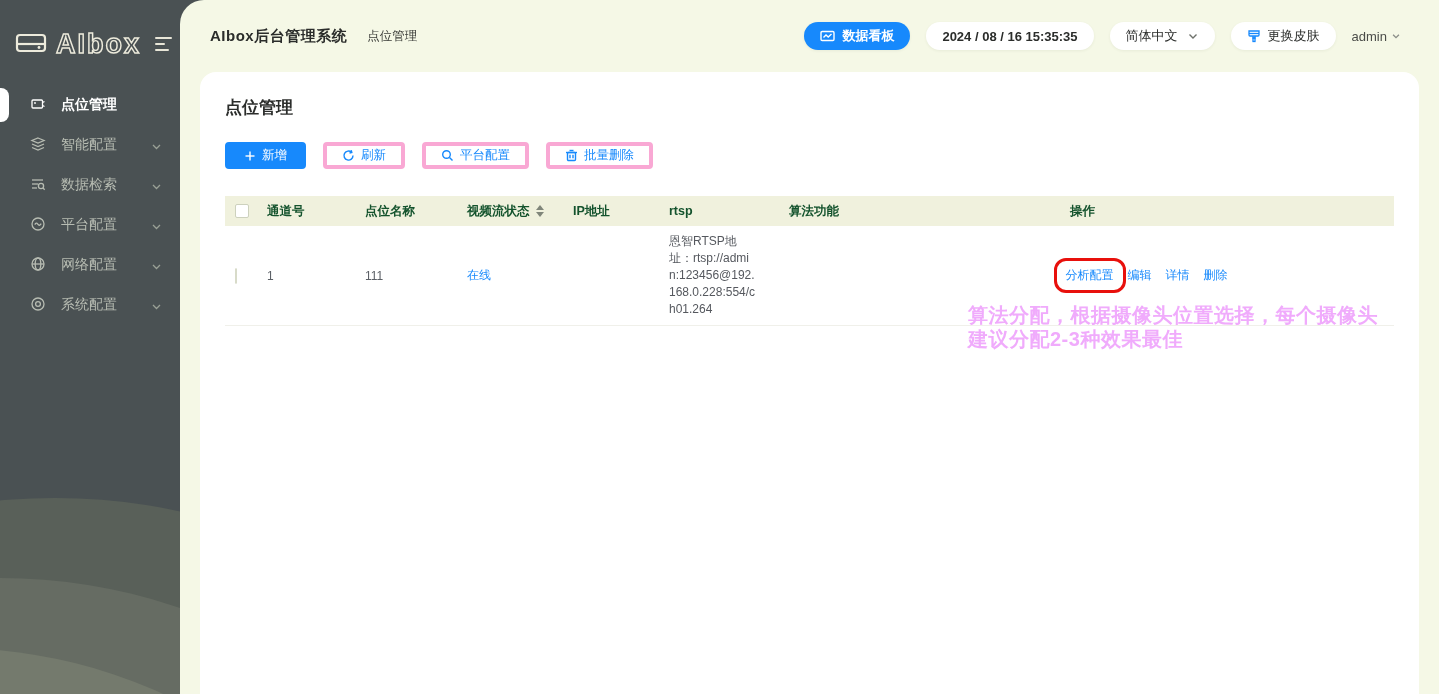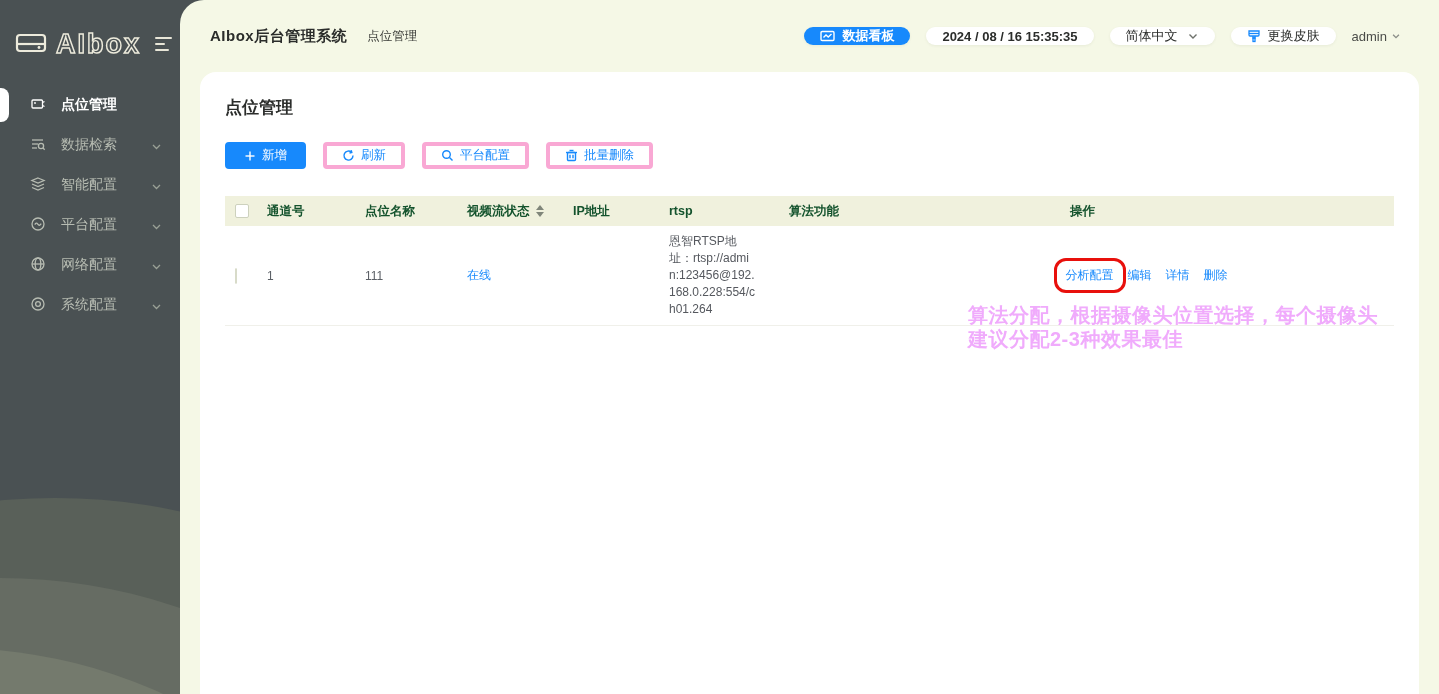--- a/index.html
+++ b/index.html
@@ -44,21 +44,21 @@
   
   .content {
     position:absolute; left:180px; top:0; width:1259px; height:694px;
     background:#f5f8e6; border-radius:24px 0 0 0; z-index:2;
   }
   .topbar { position:relative; height:72px; display:flex; align-items:center; }
   .app-title { margin-left:30px; font-size:15px; font-weight:bold; color:#2b2d2b; letter-spacing:0.5px; }
   .breadcrumb { margin-left:20px; font-size:12.5px; color:#3c3e3a; }
   .topbar-right { position:absolute; right:38px; top:0; height:72px; display:flex; align-items:center; gap:16px; }
   .pill {
-    height:18px; border-radius:14px; background:#ffffff; display:flex; align-items:center;
+    height:28px; border-radius:14px; background:#ffffff; display:flex; align-items:center;
     padding:8px 16px; font-size:13px; color:#2b2d2b; box-shadow:0 1px 3px rgba(60,70,40,0.07); cursor:pointer;
   }
   .pill.blue { background:#1789fc; color:#ffffff; font-weight:bold; }
   .pill .ic { margin-right:7px; display:flex; align-items:center; }
   .pill .chev { margin-left:9px; display:flex; align-items:center; }
   .datetime-pill { font-weight:600; cursor:default; }
   .user-chip { display:flex; align-items:center; font-size:13px; color:#4b4d49; cursor:pointer; }
   .user-chip .chev { margin-left:4px; display:flex; align-items:center; }
   
   .card {
@@ -138,42 +138,42 @@
             <line x1="12.5" y1="6.5" x2="14.5" y2="5.5"></line>
             <line x1="12.5" y1="9.5" x2="14.5" y2="10.5"></line>
           </svg>
       </span>
       <span class="nv-label">点位管理</span>
     </div>
 
     <div class="nav-item">
       <span>
         <svg width="16" height="16" viewBox="0 0 16 16">
+            <path d="M8 2 L14 4.5 8 7 2 4.5 Z"></path>
+            <path d="M2 8 L8 10.5 14 8"></path>
+            <path d="M2 11.5 L8 14 14 11.5"></path>
+          </svg>
+      </span>
+      <span class="nv-label">智能配置</span>
+      <span class="nv-chevron"><svg width="11" height="11" viewBox="0 0 11 11" fill="none" stroke-width="1.4">
+            <polyline points="2,4 5.5,7.5 9,4"></polyline>
+          </svg></span>
+    </div>
+
+    <div class="nav-item">
+      <span>
+        <svg width="16" height="16" viewBox="0 0 16 16">
             <line x1="2" y1="4" x2="13" y2="4"></line>
             <line x1="2" y1="8" x2="8" y2="8"></line>
             <line x1="2" y1="12" x2="7" y2="12"></line>
             <circle cx="11" cy="10" r="2.6"></circle>
             <line x1="13" y1="12" x2="14.7" y2="13.7"></line>
           </svg>
       </span>
       <span class="nv-label">数据检索</span>
-      <span class="nv-chevron"><svg width="11" height="11" viewBox="0 0 11 11" fill="none" stroke-width="1.4">
-            <polyline points="2,4 5.5,7.5 9,4"></polyline>
-          </svg></span>
-    </div>
-
-    <div class="nav-item">
-      <span>
-        <svg width="16" height="16" viewBox="0 0 16 16">
-            <path d="M8 2 L14 4.5 8 7 2 4.5 Z"></path>
-            <path d="M2 8 L8 10.5 14 8"></path>
-            <path d="M2 11.5 L8 14 14 11.5"></path>
-          </svg>
-      </span>
-      <span class="nv-label">智能配置</span>
       <span class="nv-chevron"><svg width="11" height="11" viewBox="0 0 11 11" fill="none" stroke-width="1.4">
             <polyline points="2,4 5.5,7.5 9,4"></polyline>
           </svg></span>
     </div>
 
     <div class="nav-item">
       <span>
         <svg width="16" height="16" viewBox="0 0 16 16">
             <circle cx="8" cy="8" r="6"></circle>
             <path d="M4.8 8.6 Q6.2 5.8 7.8 8.2 T11.2 7.6"></path>

